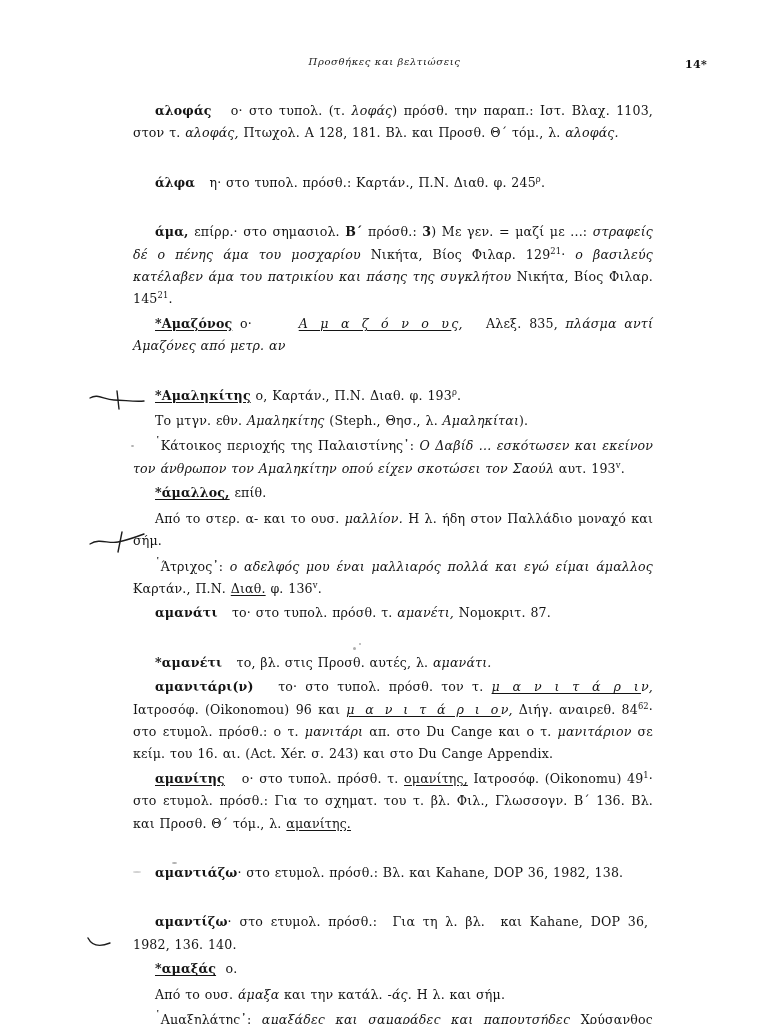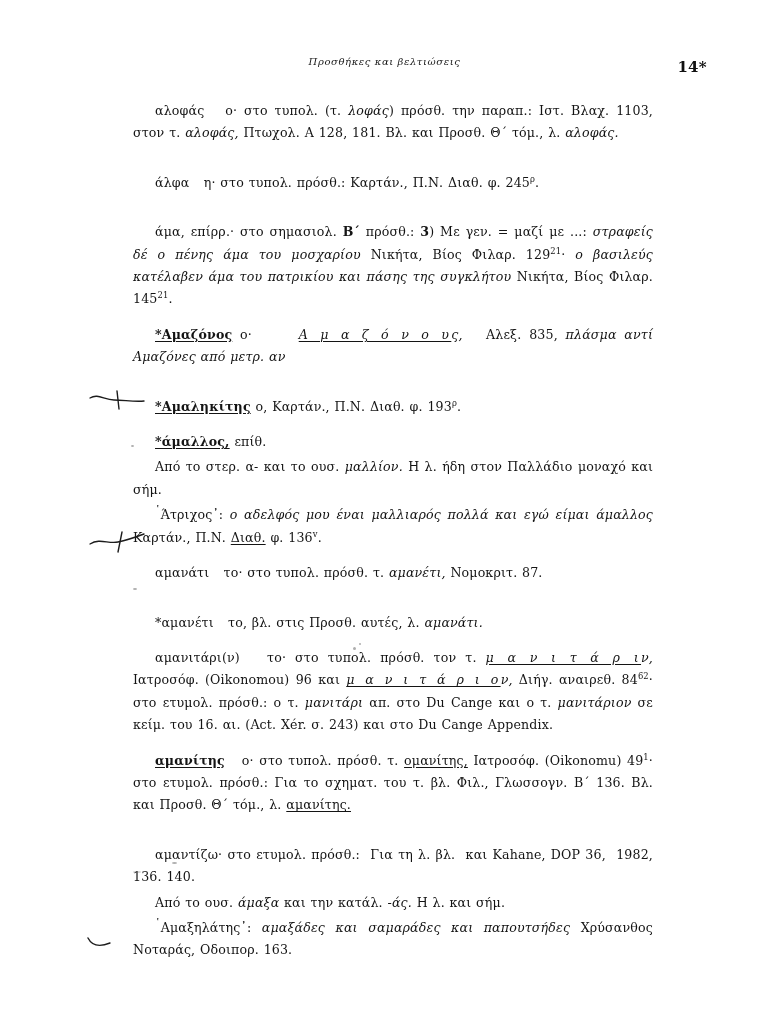--- a/index.html
+++ b/index.html
@@ -39,21 +39,21 @@
     font-style: italic;
     font-size: 10px;
     letter-spacing: 0.6px;
     color: #1a1a1a;
   }
   .header-folio {
     position: absolute;
     right: 62px;
     top: 2px;
     font-weight: bold;
-    font-size: 15px;
+    font-size: 11px;
     letter-spacing: 0.3px;
     color: #111;
     margin-left: 20px;
   }
   
   .col {
     position: absolute;
     left: 133px;
     top: 100px;
     width: 520px;
@@ -62,26 +62,26 @@
     margin: 0 0 2px 0;
     font-size: 12.6px;
     line-height: 1.78;
     text-align: justify;
     text-justify: inter-word;
     letter-spacing: 0.15px;
     color: #141414;
     word-spacing: 0.6px;
   }
   .entry.indent { text-indent: 22px; }
-  .gap-lg { margin-top: 13px; }
+  .gap-lg { margin-top: 2px; }
   .gap-md { margin-top: 27px; }
   .gap-sm { margin-top: 3px; }
 
   
-  .hw       { font-weight: normal; }                        
+  .hw       { font-weight: bold; }                        
   .hw-u     { font-weight: bold; text-decoration: underline; text-underline-offset: 2px; }
   .it       { font-style: italic; }
   .it-u     { text-decoration: underline; text-underline-offset: 2px; }  
   .sp-u     { font-style: italic; letter-spacing: 2.4px; text-decoration: underline; text-underline-offset: 2px; }
   .bd       { font-weight: bold; }
   .sup      { font-size: 8.4px; vertical-align: super; line-height: 0; }
   .quote-open { font-size: 11px; vertical-align: super; line-height: 0; }
 
   
   .margin-mark {
@@ -131,20 +131,26 @@
     <p class="entry indent gap-lg">
       <span class="hw-u">*Αμαζόνος</span>&nbsp;ο·&nbsp;&nbsp;&nbsp;&nbsp;&nbsp;
       <span class="sp-u">Α μ α ζ ό ν ο υ</span><span class="it">ς,</span>&nbsp;&nbsp;
       Αλεξ. 835, <span class="it">πλάσμα αντί Αμαζόνες από μετρ. αν</span>
     </p>
 
     <p class="entry indent gap-md">
       <span class="hw-u">*Αμαληκίτης</span>
       ο, Καρτάν., Π.Ν. Διαθ. φ. 193<span class="sup">ρ</span>.
     </p>
+    <p class="entry indent gap-sm">
+      Το μτγν. εθν. <span class="it">Αμαληκίτης</span> (Steph., Θησ., λ. <span class="it">Αμαληκίται</span>).
+    </p>
+    <p class="entry indent gap-sm">
+      <span class="quote-open">῾</span>Κάτοικος περιοχής της Παλαιστίνης᾿: <span class="it">Ο Δαβίδ ... εσκότωσεν και εκείνον τον άνθρωπον τον Αμαληκίτην οπού είχεν σκοτώσει τον Σαούλ</span> αυτ. 193<span class="sup">v</span>.
+    </p>
 
     <p class="entry indent gap-lg">
       <span class="hw-u">*άμαλλος,</span> επίθ.
     </p>
     <p class="entry indent gap-sm">
       Από το στερ. α- και το ουσ. <span class="it">μαλλίον.</span> Η λ. ήδη στον Παλλάδιο μοναχό και σήμ.
     </p>
     <p class="entry indent gap-sm">
       <span class="quote-open">῾</span>Άτριχος᾿: <span class="it">ο αδελφός μου έναι μαλλιαρός πολλά και εγώ είμαι άμαλλος</span> Καρτάν., Π.Ν. <span class="it-u">Διαθ.</span> φ. 136<span class="sup">v</span>.
     </p>
@@ -166,25 +172,31 @@
       στο ετυμολ. πρόσθ.: ο τ. <span class="it">μανιτάρι</span> απ. στο Du Cange και ο τ. <span class="it">μανιτάριον</span> σε κείμ. του 16. αι. (Act. Xér. σ. 243) και στο Du Cange Appendix.
     </p>
 
     <p class="entry indent gap-lg">
       <span class="hw-u">αμανίτης</span>&nbsp;&nbsp;
       ο· στο τυπολ. πρόσθ. τ. <span class="it-u">ομανίτης,</span> Ιατροσόφ. (Oikonomu) 49<span class="sup">1</span>· στο ετυμολ.
       πρόσθ.: Για το σχηματ. του τ. βλ. Φιλ., Γλωσσογν. Β΄ 136. Βλ. και Προσθ. Θ΄ τόμ., λ.
       <span class="it-u">αμανίτης.</span>
     </p>
 
+    <p class="entry indent gap-md">
+      <span class="hw">αμαντιάζω</span>· στο ετυμολ. πρόσθ.: Βλ. και Kahane, DOP 36, 1982, 138.
+    </p>
 
     <p class="entry indent gap-md">
       <span class="hw">αμαντίζω</span>· στο ετυμολ. πρόσθ.:&nbsp; Για τη λ. βλ.&nbsp; και Kahane, DOP 36,&nbsp; 1982, 136. 140.
     </p>
 
+    <p class="entry indent gap-lg">
+      <span class="hw-u">*αμαξάς</span>&nbsp;&nbsp;ο.
+    </p>
     <p class="entry indent gap-sm">
       Από το ουσ. <span class="it">άμαξα</span> και την κατάλ. <span class="it">-άς.</span> Η λ. και σήμ.
     </p>
     <p class="entry indent gap-sm">
       <span class="quote-open">῾</span>Αμαξηλάτης᾿: <span class="it">αμαξάδες και σαμαράδες και παπουτσήδες</span> Χρύσανθος Νοταράς, Οδοιπορ. 163.
     </p>
 
   </div>
 
   <div class="margin-mark" style="left:88px; top:388px;">

